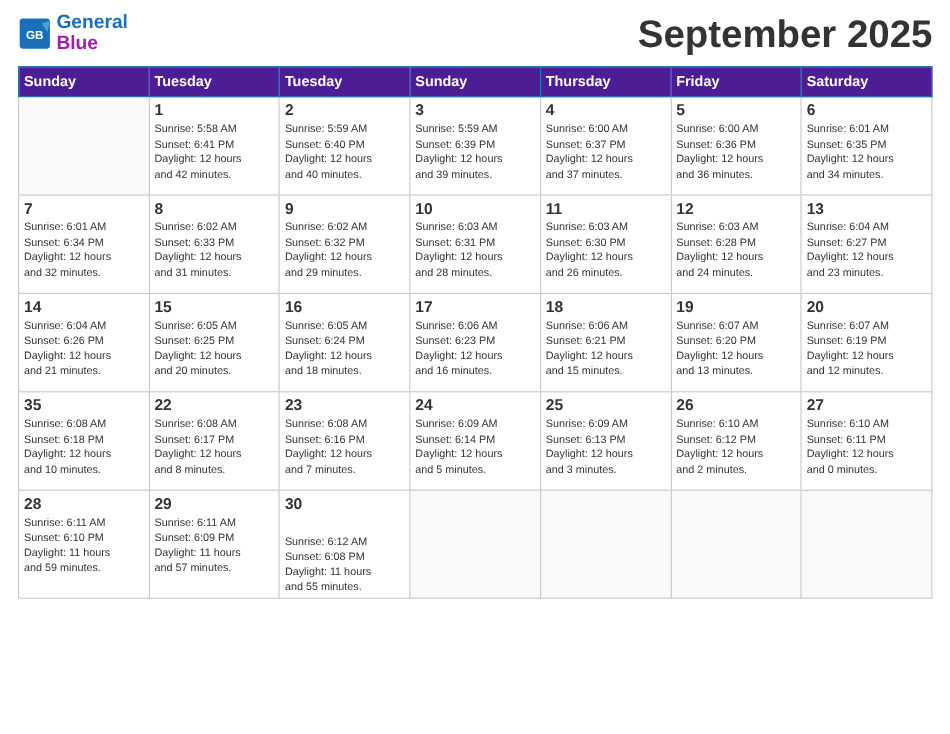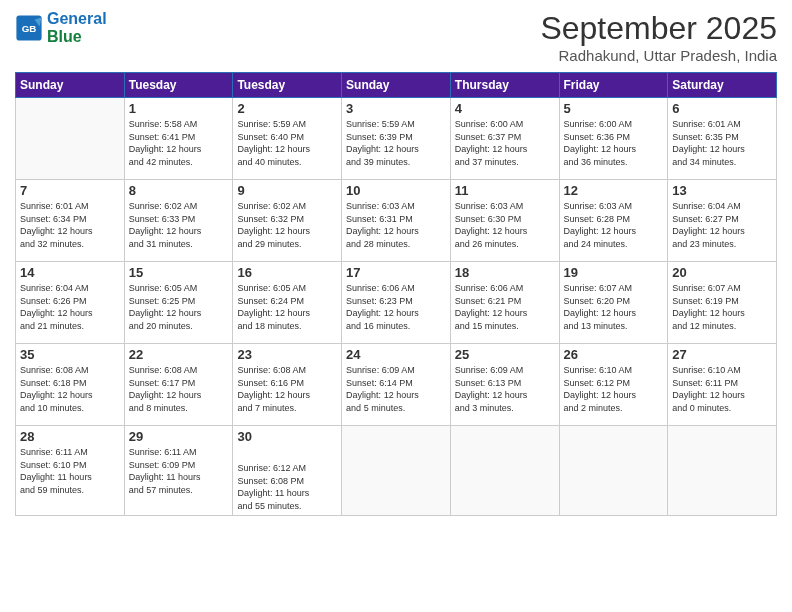--- a/index.html
+++ b/index.html
@@ -37,21 +37,21 @@
     }
     .logo-icon {
       width: 28px;
       height: 28px;
     }
     .title-block {
       text-align: right;
     }
     .month-title {
       font-size: 32px;
-      font-weight: normal;
+      font-weight: bold;
       color: #333;
     }
     .location-title {
       font-size: 15px;
       color: #555;
     }
     table {
       width: 100%;
       border-collapse: collapse;
       table-layout: fixed;
@@ -94,26 +94,25 @@
 <div class="page">
   <div class="header">
     <div class="logo">
       <svg class="logo-icon" viewBox="0 0 40 40">
         <rect x="2" y="2" width="36" height="36" rx="4" fill="#1a6fba"></rect>
         <text x="20" y="26" font-size="14" font-weight="bold" fill="white" text-anchor="middle" font-family="Arial">GB</text>
         <polygon points="28,8 38,5 35,18" fill="#4a9fd4"></polygon>
       </svg>
       <div class="logo-text">
         <div><span>General</span></div>
-        <div><span style="color:#15803d">Blue</span></div>
+        <div><span style="color:#a21caf">Blue</span></div>
       </div>
     </div>
     <div class="title-block">
       <div class="month-title">September 2025</div>
-      <div class="location-title">Radhakund, Uttar Pradesh, India</div>
     </div>
   </div>
 
   <table>
     <thead>
       <tr>
       <th>Sunday</th>
           <th>Tuesday</th>
           <th>Tuesday</th>
           <th>Sunday</th>

